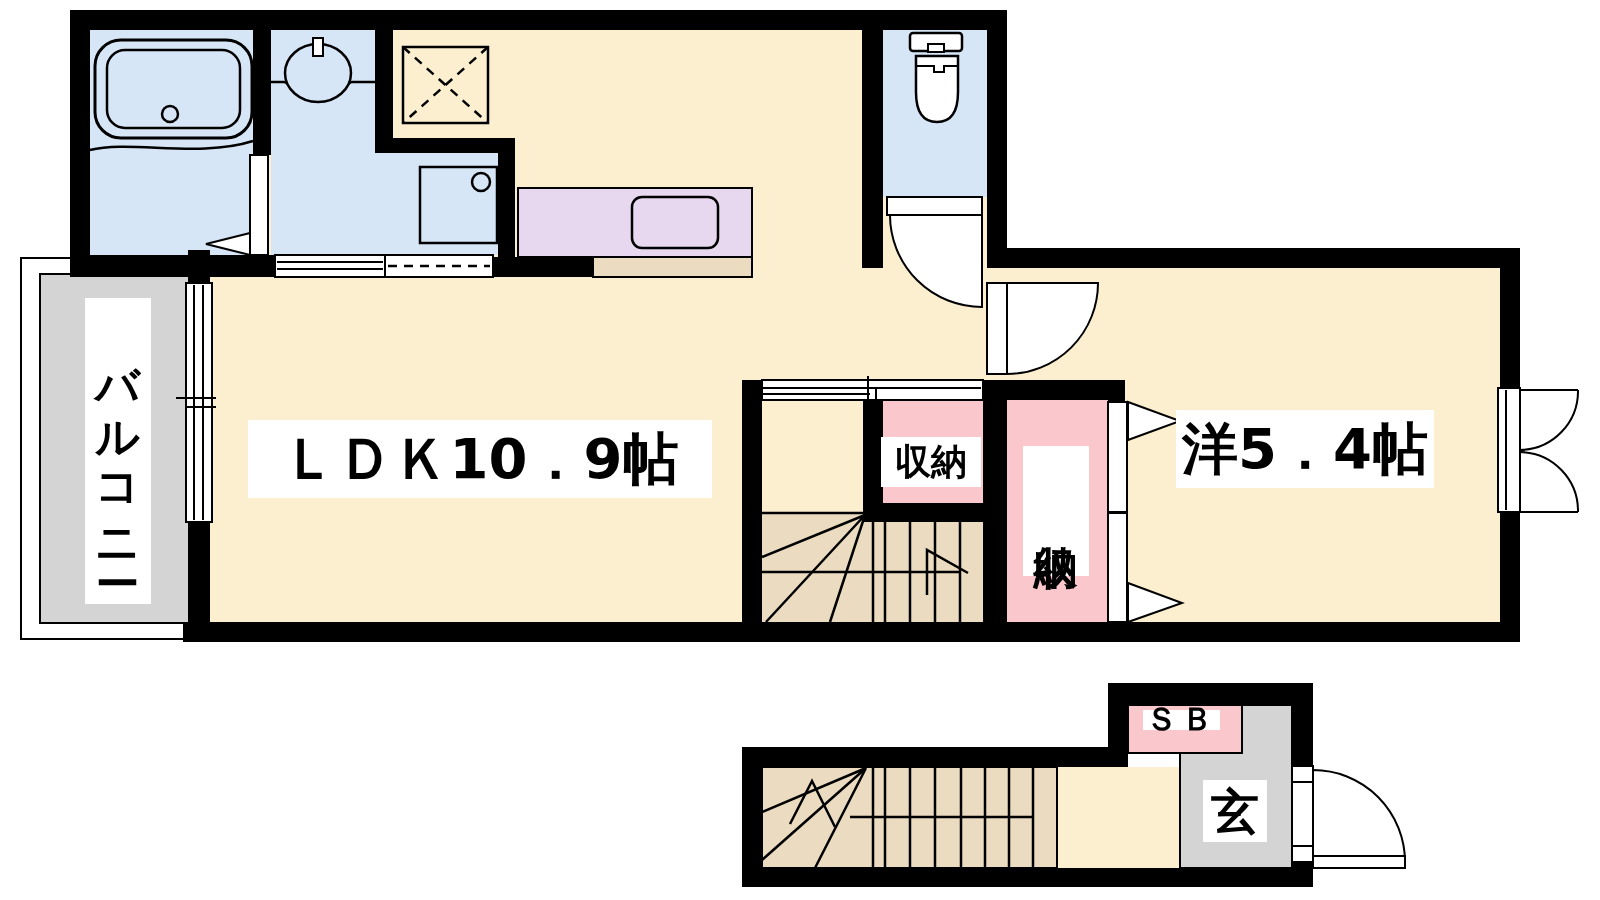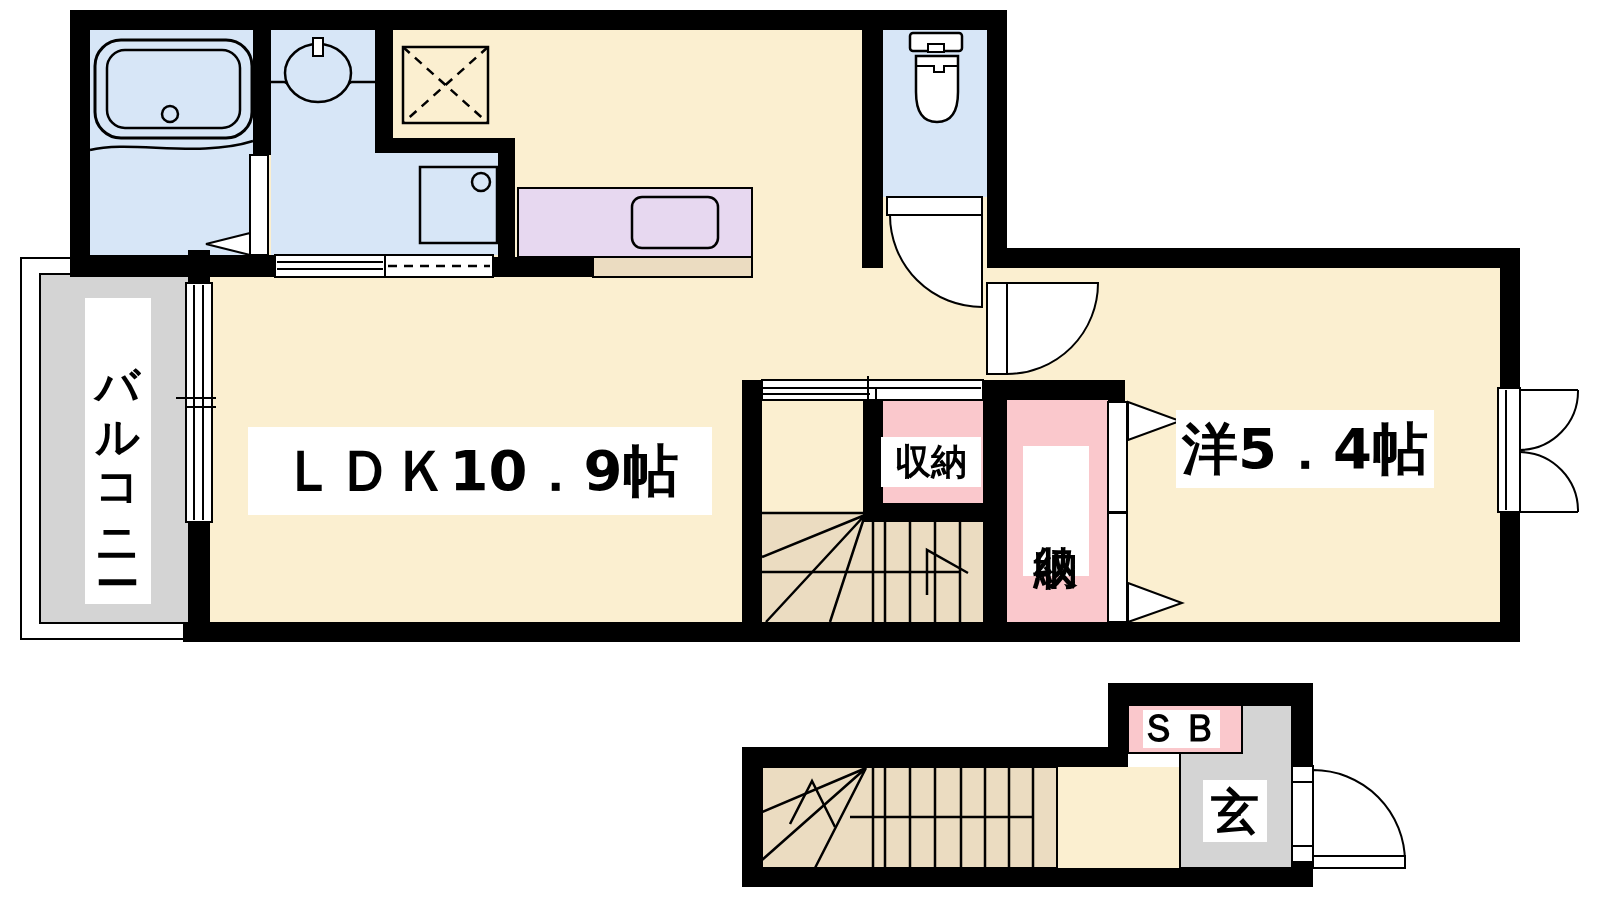--- a/index.html
+++ b/index.html
@@ -212,25 +212,25 @@
     <rect x="910" y="33" width="52" height="18" rx="3" fill="#fff" class="edge25"></rect>
     <rect x="928" y="44" width="16" height="8" fill="#fff" class="edge" stroke-width="2"></rect>
     <path d="M916,56 L958,56 L958,92 Q958,122 937,122 Q916,122 916,92 Z" fill="#fff" class="edge25"></path>
     <path class="ln2" d="M916,66 L934,66 L934,72 L944,72 L944,66 L958,66"></path>
   </g>
 
 </svg>
 
   <div class="room-label vertical" style="left:85px;top:298px;width:66px;height:306px;font-size:44px;letter-spacing:6px;">バルコニー</div>
 
-  <div class="room-label" style="left:248px;top:420px;width:464px;height:88px;font-size:56px;margin-top:7px;">ＬＤＫ10．9帖</div>
+  <div class="room-label" style="left:248px;top:420px;width:464px;height:78px;font-size:56px;">ＬＤＫ10．9帖</div>
 
   <div class="room-label" style="left:881px;top:437px;width:100px;height:50px;font-size:36px;">収納</div>
 
   <div class="room-label vertical" style="left:1023px;top:446px;width:66px;height:130px;font-size:44px;">収納</div>
 
   <div class="room-label" style="left:1176px;top:410px;width:258px;height:78px;font-size:56px;">洋5．4帖</div>
 
-  <div class="room-label" style="left:1143px;top:710px;width:77px;height:38px;font-size:38px;letter-spacing:4px;">ＳＢ</div>
+  <div class="room-label" style="left:1143px;top:710px;width:77px;height:20px;font-size:32px;letter-spacing:4px;">ＳＢ</div>
 
   <div class="room-label" style="left:1203px;top:780px;width:64px;height:62px;font-size:48px;">玄</div>
 
 </div>
 
 </body></html>

